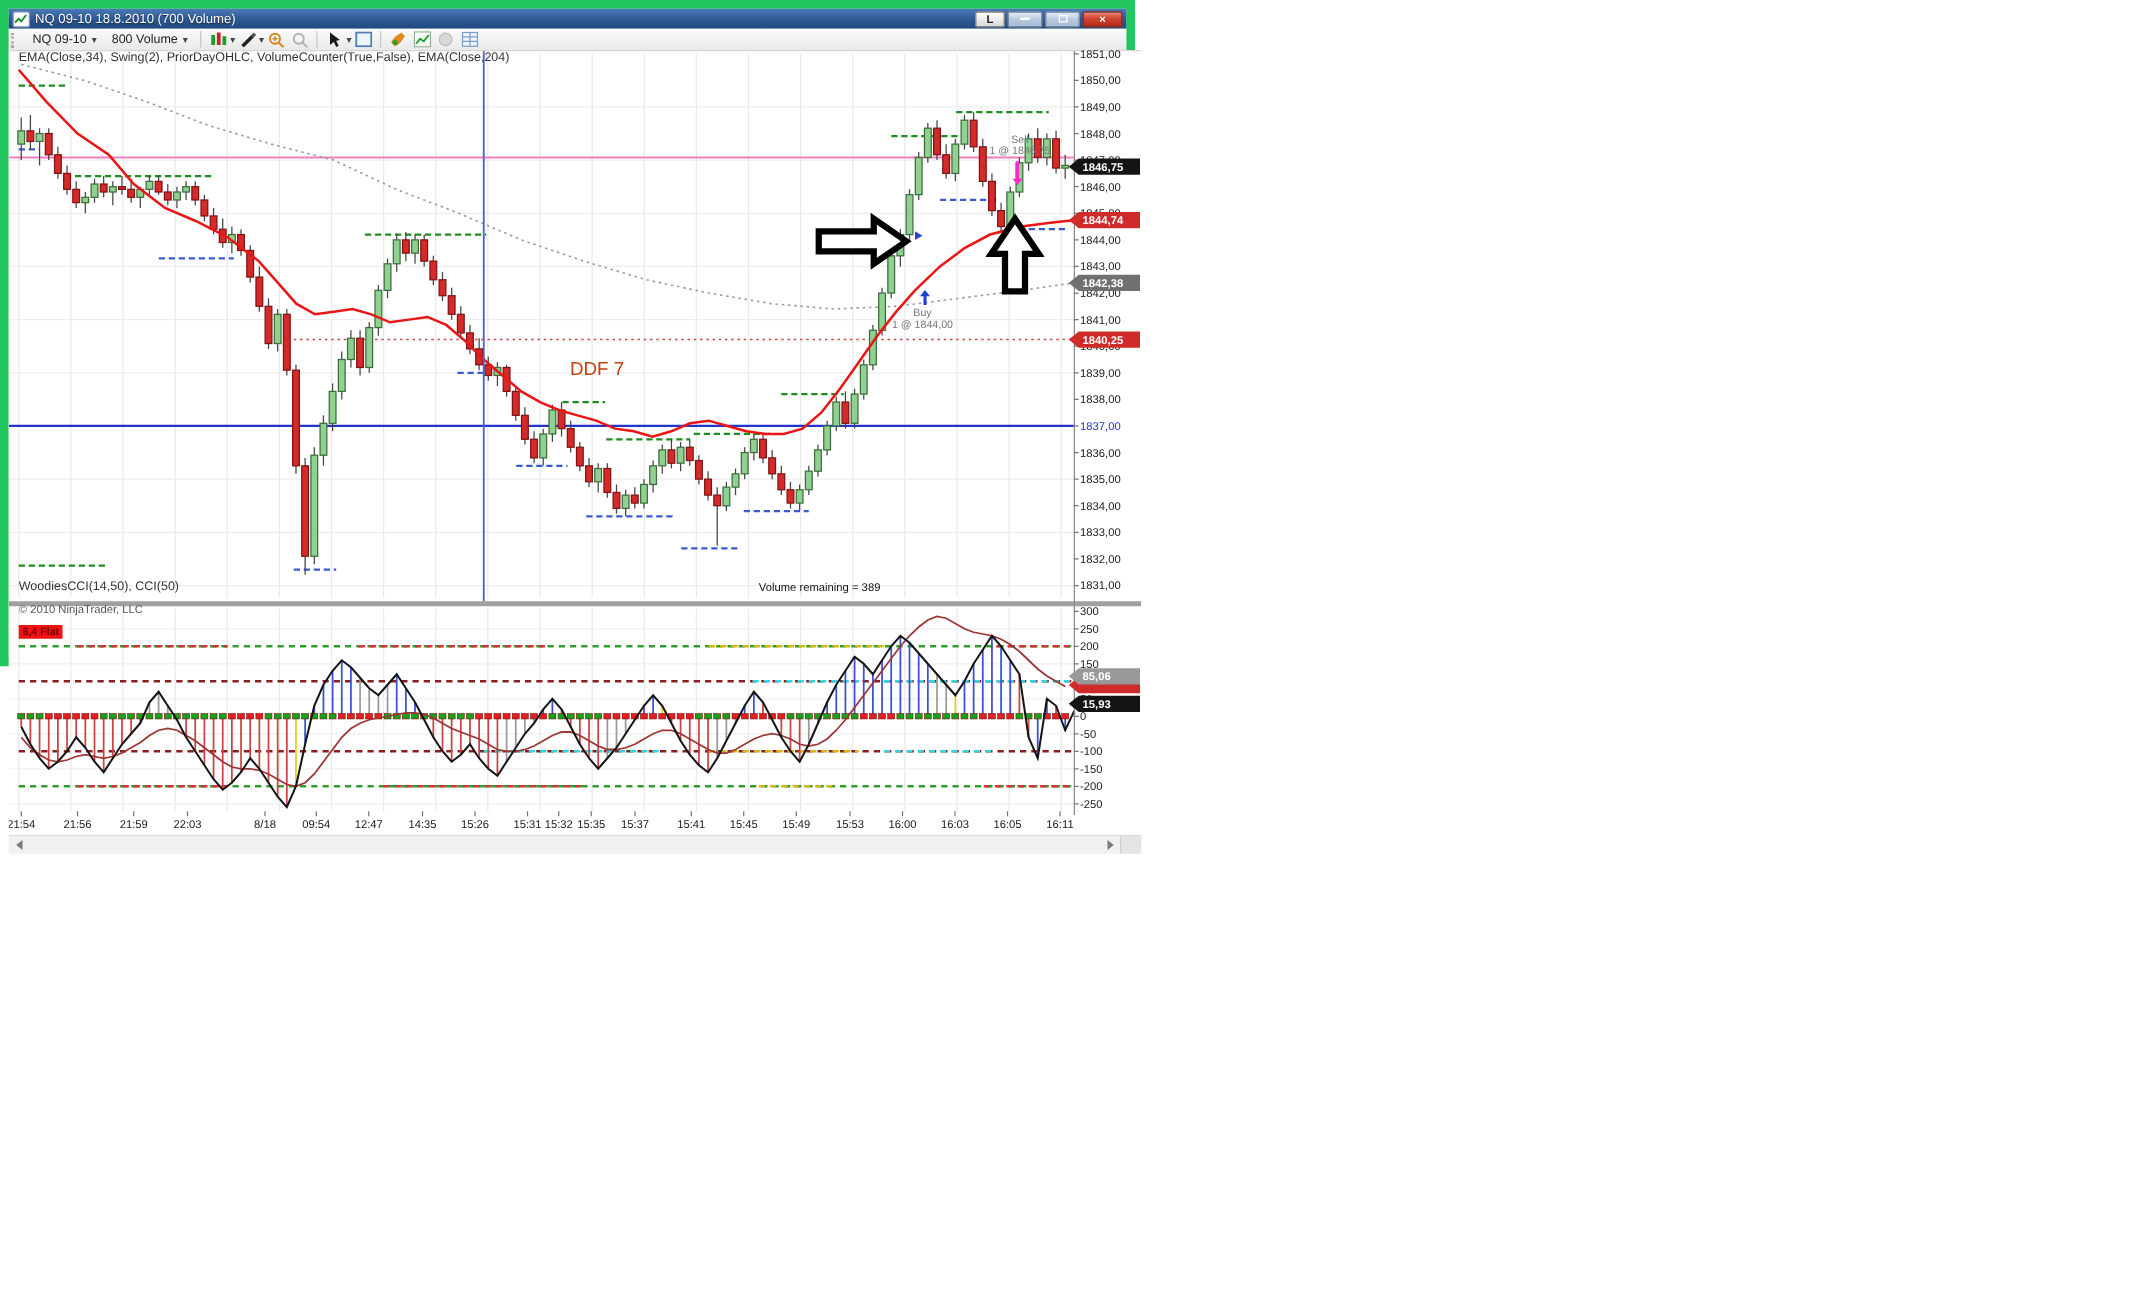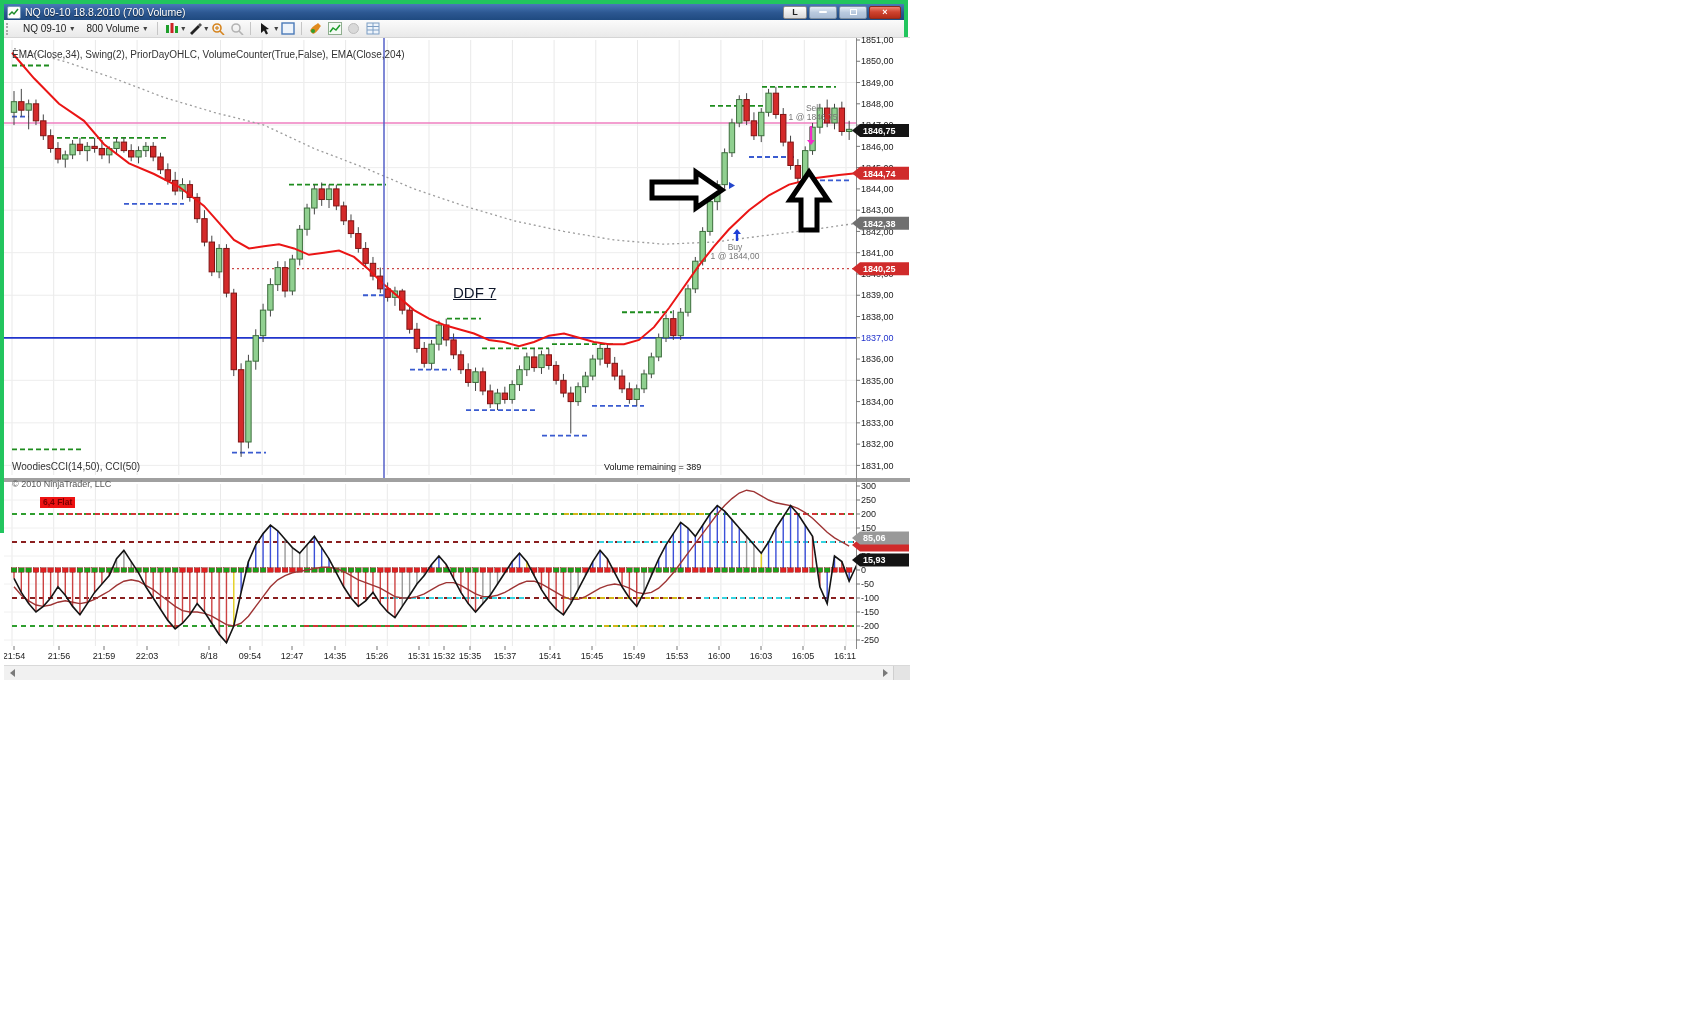--- a/index.html
+++ b/index.html
@@ -1,17 +1,17 @@
 <!DOCTYPE html>
 <html><head>
 <meta charset="utf-8">
 <style>
   html,body{margin:0;padding:0;background:#ffffff;width:1704px;height:1032px;
     font-family:"Liberation Sans",sans-serif;-webkit-font-smoothing:antialiased;}
-  .window{position:absolute;left:0;top:0;width:908px;height:533px;border:4px solid #22c55e;
+  .window{position:absolute;left:0;top:0;width:908px;height:533px;border:7px solid #22c55e;
     background:#f0f0f0;box-sizing:border-box;}
   .titlebar{position:absolute;left:0;top:0;width:100%;height:16px;
     background:linear-gradient(#4a7ab8 0%,#2c5791 55%,#1f4a80 100%);
     display:flex;align-items:center;color:#fff;font-size:10.5px;}
   .app-icon{width:12px;height:11px;margin:0 4px 0 3px;background:#fdfdfd;border:1px solid #7a97b8;
     border-radius:2px;position:relative;}
   .app-icon svg{position:absolute;left:0;top:0;}
   .titlebar .title{flex:1;white-space:nowrap;overflow:hidden;text-shadow:0 1px 1px #123;}
   .tb-btn{height:13px;margin-left:2px;border-radius:2px;font-size:9px;display:flex;
     align-items:center;justify-content:center;box-sizing:border-box;cursor:default;}
@@ -22,21 +22,21 @@
   .max-glyph{width:7px;height:6px;border:1.5px solid #fff;box-sizing:border-box;}
   .toolbar{position:absolute;left:0;top:16px;width:100%;height:17px;background:linear-gradient(#fbfbfb,#e9e9e9);
     border-bottom:1px solid #cfcfcf;display:flex;align-items:center;font-size:10px;color:#222;}
   .grip{width:5px;height:12px;margin:0 4px 0 2px;border-left:2px dotted #a9a9a9;}
   .dd{display:flex;align-items:center;gap:4px;padding:1px 5px;border:1px solid transparent;border-radius:2px;}
   .caret{font-size:8px;color:#444;}
   .sep{width:1px;height:13px;background:#c6c6c6;margin:0 4px;}
   .ticon{width:17px;height:14px;display:flex;align-items:center;justify-content:center;margin:0 1px;border-radius:2px;}
   .chart-area{position:absolute;left:0;top:33px;width:906px;height:627px;background:#fff;}
   .overlay{position:absolute;pointer-events:none;}
-  .cci-flag{background:#ee1212;color:#7a0000;font-weight:bold;font-size:8.5px;padding:0 3px;line-height:11px;margin-left:28px;}
+  .cci-flag{background:#ee1212;color:#7a0000;font-weight:bold;font-size:8.5px;padding:0 3px;line-height:11px;}
   .scrollbar{position:absolute;left:0;top:661px;width:906px;height:14px;background:#f1f1f1;
     border-top:1px solid #d9d9d9;display:flex;}
   .sb-btn{width:16px;height:14px;background:#f1f1f1;display:flex;align-items:center;justify-content:center;}
   .tri-left{width:0;height:0;border-top:4px solid transparent;border-bottom:4px solid transparent;border-right:5px solid #7a7a7a;}
   .tri-right{width:0;height:0;border-top:4px solid transparent;border-bottom:4px solid transparent;border-left:5px solid #7a7a7a;}
   .sb-track{flex:1;background:#f1f1f1;}
   .sb-corner{width:16px;background:#e4e4e4;border-left:1px solid #cfcfcf;}
   svg text{font-family:"Liberation Sans",sans-serif;}
 </style>
 </head>
@@ -840,22 +840,22 @@
           <line x1="715" y1="642" x2="715" y2="646" stroke="#777" stroke-width="1"></line>
           <text x="715" y="655" fill="#222" font-size="9" text-anchor="middle">16:00</text>
           <line x1="757" y1="642" x2="757" y2="646" stroke="#777" stroke-width="1"></line>
           <text x="757" y="655" fill="#222" font-size="9" text-anchor="middle">16:03</text>
           <line x1="799" y1="642" x2="799" y2="646" stroke="#777" stroke-width="1"></line>
           <text x="799" y="655" fill="#222" font-size="9" text-anchor="middle">16:05</text>
           <line x1="841" y1="642" x2="841" y2="646" stroke="#777" stroke-width="1"></line>
           <text x="841" y="655" fill="#222" font-size="9" text-anchor="middle">16:11</text>
         </g>
       </svg>
-    <div class="overlay" style="left:8px;top:12px;font-size:10px;color:#333;">EMA(Close,34), Swing(2), PriorDayOHLC, VolumeCounter(True,False), EMA(Close,204)</div>
-    <div class="overlay" style="left:449px;top:247px;font-size:15px;color:#0f172a;text-decoration:underline;">DDF 7</div>
+    <div class="overlay" style="left:8px;top:1px;font-size:10px;color:#333;">EMA(Close,34), Swing(2), PriorDayOHLC, VolumeCounter(True,False), EMA(Close,204)</div>
+    <div class="overlay" style="left:449px;top:247px;font-size:15px;color:#c2410c;">DDF 7</div>
     <div class="overlay" style="left:8px;top:442px;font-size:9px;color:#555;">© 2010 NinjaTrader, LLC</div>
     <div class="overlay" style="left:600px;top:425px;width:246px;text-align:left;font-size:9px;color:#111;">Volume remaining = 389</div>
     <div class="overlay" style="left:8px;top:424px;font-size:10px;color:#333;">WoodiesCCI(14,50), CCI(50)</div>
     <div class="overlay cci-flag" style="left:8px;top:460px;">6,4 Flat</div>
   </div>
 
   <div class="scrollbar">
     <span class="sb-btn">
         <span class="tri-left"></span>
       </span>

